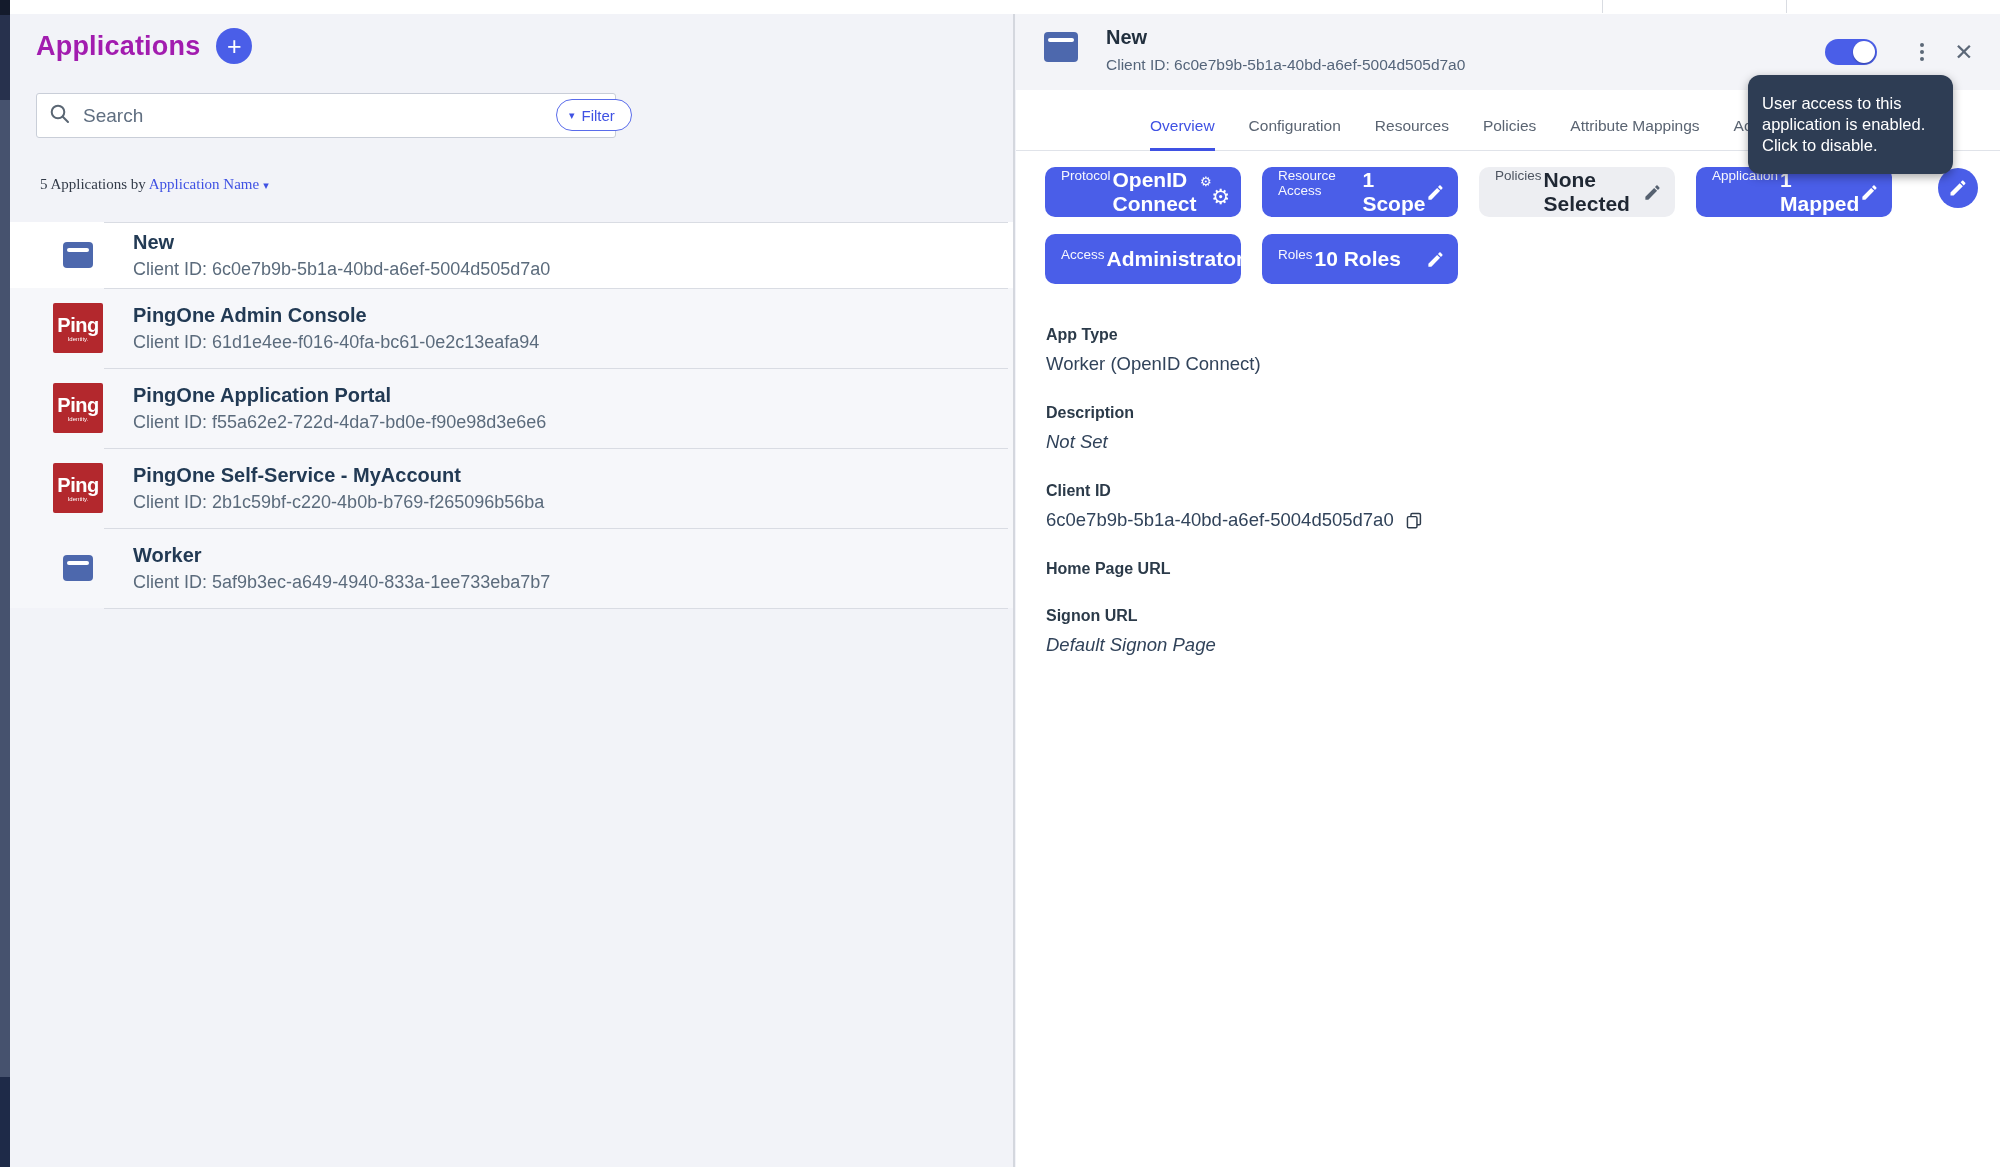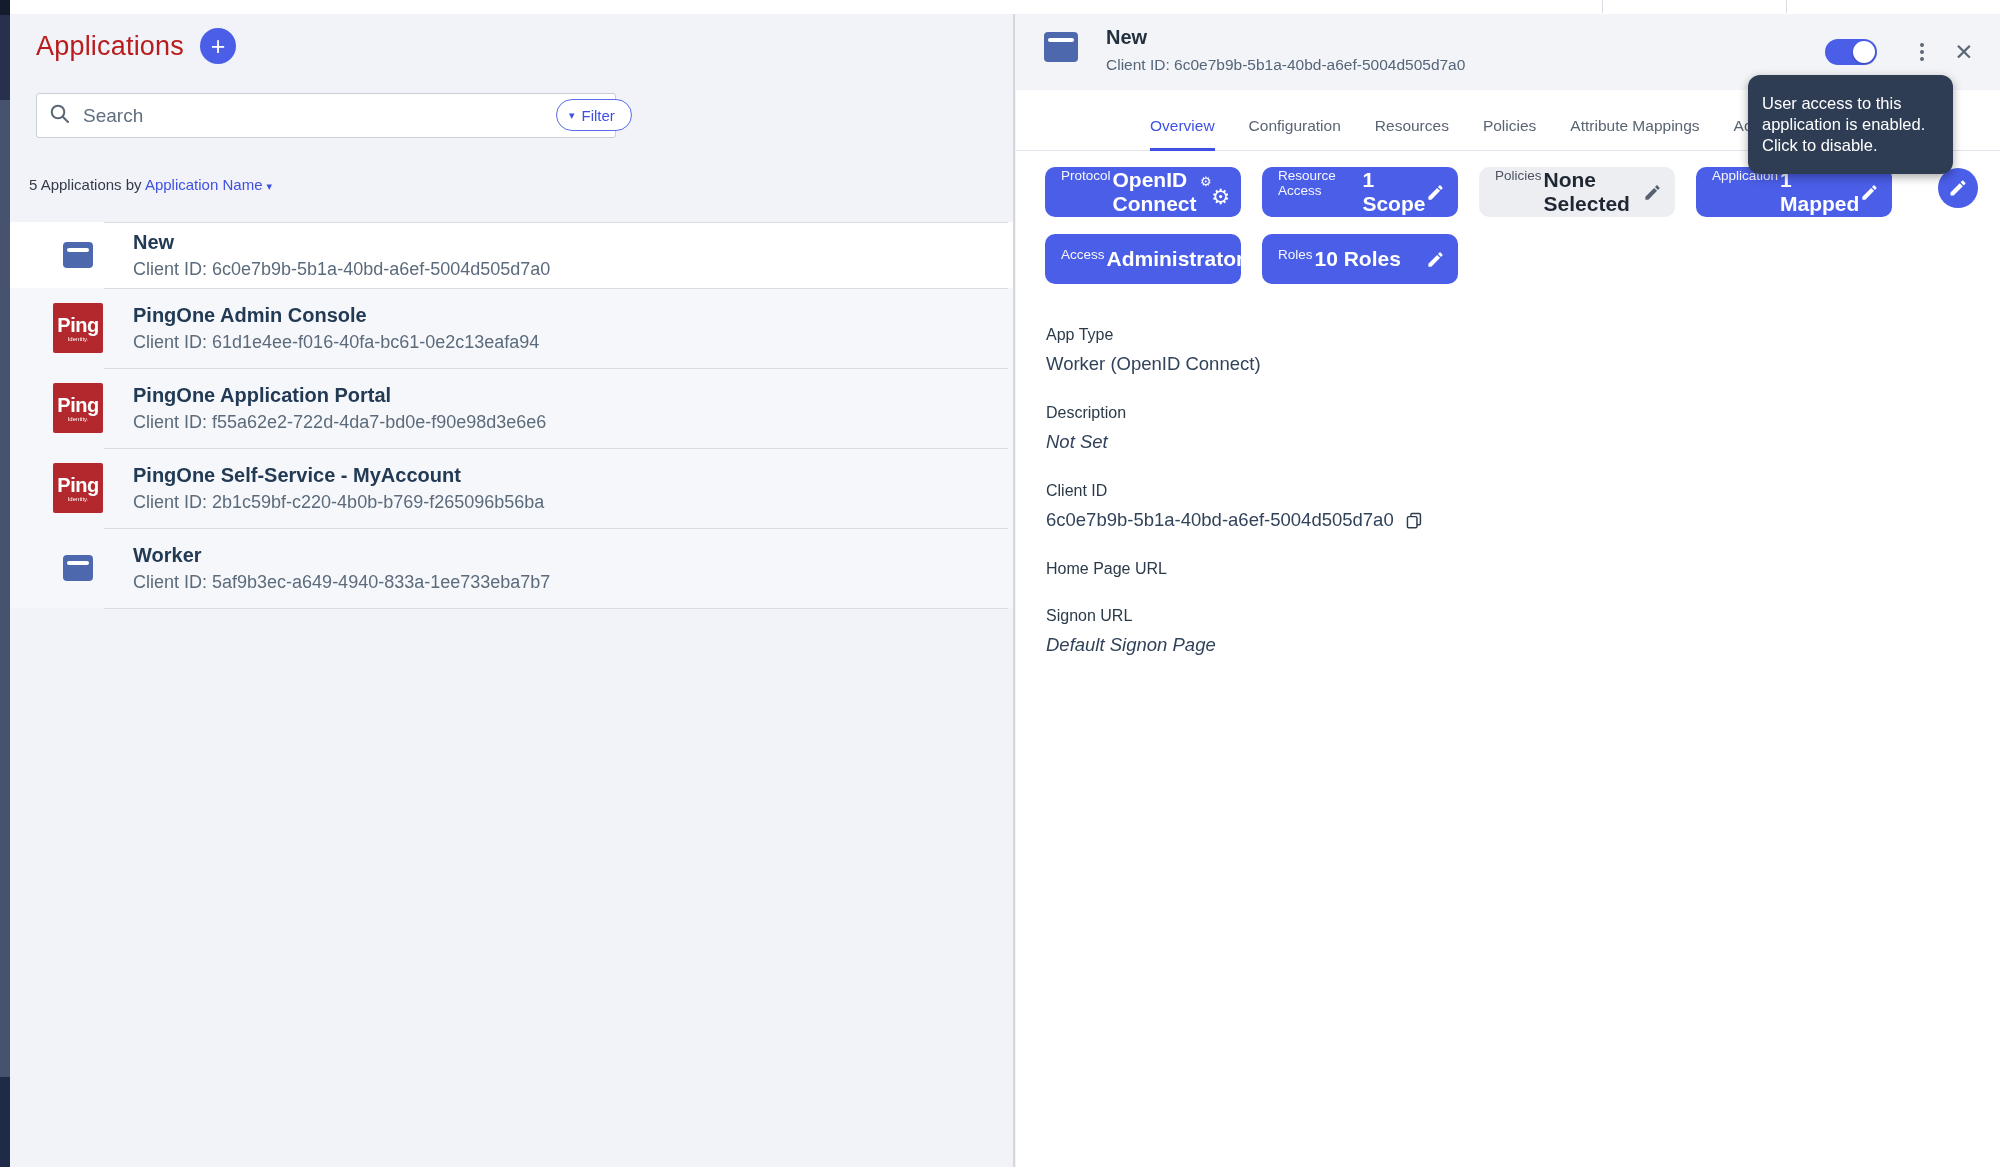--- a/index.html
+++ b/index.html
@@ -12,33 +12,33 @@
   .top-strip { position:absolute; left:0; top:0; width:2000px; height:14px; background:#ffffff; z-index:6; }
   .top-sep { position:absolute; top:0; width:1px; height:13px; background:#d9dce2; }
   
   .rail { position:absolute; left:0; top:0; width:10px; height:1167px; background:#46526e; z-index:7; }
   .rail-seg { position:absolute; left:0; width:10px; }
   .rail-top { top:0; height:15px; background:#141b2c; }
   .rail-upper { top:15px; height:85px; background:#27314d; }
   .rail-bottom { top:1077px; height:90px; background:#1e2a48; }
   
   .page-title-row { position:absolute; left:36px; top:28px; display:flex; align-items:center; gap:16px; }
-  .page-title { font-size:27px; font-weight:400; color:#b91c1c; letter-spacing:.2px; }
+  .page-title { font-size:27px; font-weight:700; color:#a21caf; letter-spacing:.2px; }
   .add-btn { width:36px; height:36px; border-radius:50%; background:#4a5ee8; color:#fff; border:none;
     font-size:25px; line-height:34px; text-align:center; cursor:pointer; font-weight:400; }
   .search-box { position:absolute; left:36px; top:93px; width:580px; height:45px; background:#fff;
     border:1px solid #c9ced8; border-radius:3px; display:flex; align-items:center; padding:0 12px; gap:12px; }
   .search-box input { border:none; outline:none; font-size:19px; color:#333; width:100%;
     font-family:"Liberation Sans", sans-serif; background:transparent; }
   .search-box input::placeholder { color:#5f6e80; opacity:1; }
   .filter-btn { position:absolute; left:556px; top:99px; height:32px; padding:0 16px 0 12px; border-radius:16px;
     background:#fff; border:1.5px solid #5a6ceb; color:#3f51e3; font-size:15px; display:flex; align-items:center; gap:7px; cursor:pointer;
     font-family:"Liberation Sans", sans-serif; }
   .caret { font-size:11px; color:#3f51e3; }
-  .count-row { position:absolute; left:29px; top:176px; font-size:15px; color:#333b49; }
+  .count-row { position:absolute; left:40px; top:176px; font-size:15px; color:#333b49;font-family:Liberation Serif, serif; }
   .sort-link { color:#3f51e3; cursor:pointer; }
   .sort-link .caret { margin-left:4px; }
   
   .app-list { position:absolute; left:10px; top:222px; width:1003px; }
   .app-row { position:relative; display:flex; align-items:center; height:80px; background:#f6f7fa; cursor:pointer; }
   .app-row.selected { height:66px; background:#ffffff; }
   .app-row::before { content:""; position:absolute; top:0; left:94px; right:5px; height:1px; background:#d9dce3; }
   .list-end { position:relative; height:1px; }
   .list-end::before { content:""; position:absolute; top:0; left:94px; right:5px; height:1px; background:#d9dce3; }
   .icon-slot { width:52px; margin-left:42px; margin-right:29px; display:flex; align-items:center; justify-content:center; flex:none; }
@@ -89,21 +89,21 @@
   .gears .g-small { position:absolute; left:-2px; top:-4px; font-size:13px; }
   .edit-circle { position:absolute; left:1938px; top:168px; width:40px; height:40px; border-radius:50%; background:#4a5ee8;
     display:flex; align-items:center; justify-content:center; cursor:pointer; z-index:4; border:none; }
   .edit-circle svg { fill:#fff; }
   
   .tooltip { position:absolute; left:1748px; top:75px; width:205px; background:#2e3d54; border-radius:12px; padding:18px 14px;
     color:#fff; font-size:16.5px; line-height:1.27; box-shadow:0 3px 10px rgba(0,0,0,.35); z-index:10; }
   
   .fields { position:absolute; left:1046px; top:326px; width:560px; z-index:3; }
   .field { margin-bottom:29px; }
-  .field-label { font-size:16px; font-weight:400; color:#2b3a49; margin-bottom:9px; }
+  .field-label { font-size:16px; font-weight:700; color:#2b3a49; margin-bottom:9px; }
   .field-value { font-size:18.5px; color:#31435a; display:flex; align-items:center; gap:10px; }
   .field-value.italic { font-style:italic; }
   .copy-btn { background:none; border:none; cursor:pointer; display:flex; padding:0; }
   .copy-btn svg { stroke:#2f3c4c; fill:none; stroke-width:1.7; }
 </style>
 </head>
 <body>
 
 <div class="stage">
 

